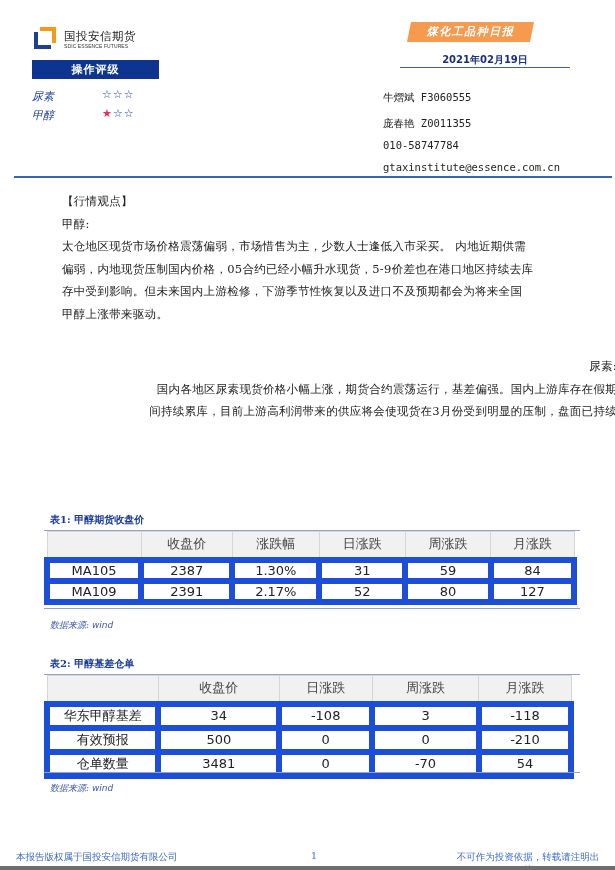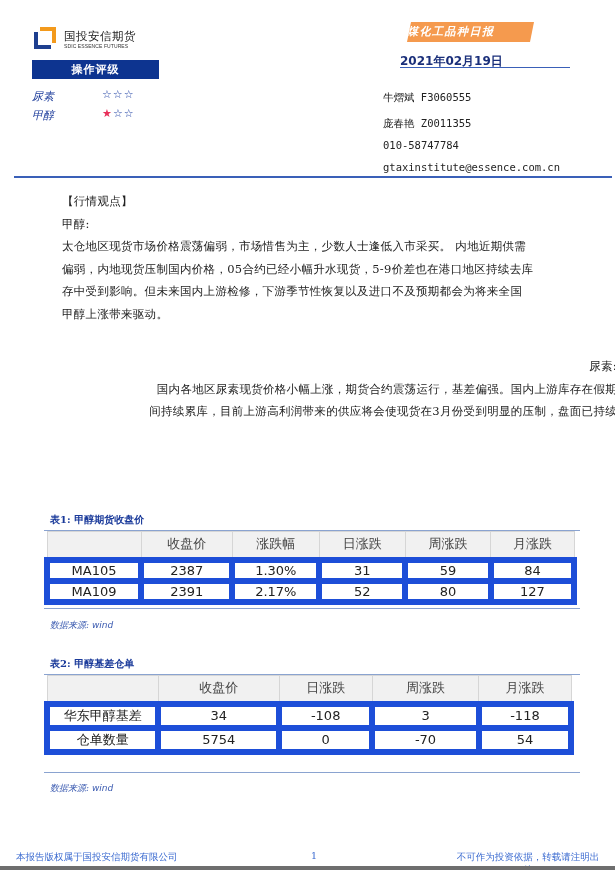--- a/index.html
+++ b/index.html
@@ -15,22 +15,22 @@
     .logo-cn { position: absolute; left: 30px; top: 2px; font-family: "DejaVu Sans", sans-serif; font-size: 11.5px; color: #222; letter-spacing: 0.5px; }
     .logo-en { position: absolute; left: 30px; top: 16px; font-family: "Liberation Sans", sans-serif; font-size: 5px; color: #333; letter-spacing: 0.1px; }
 
     .rating-bar { position: absolute; left: 32px; top: 60px; width: 127px; height: 19px; background: #0d3490; color: #fff; font-size: 11px; font-weight: bold; text-align: center; line-height: 19px; letter-spacing: 1px; }
     .rating-row { position: absolute; left: 32px; width: 130px; height: 14px; font-size: 11px; }
     .rating-row .name { position: absolute; left: 0; top: 0; color: #1a3a9a; font-style: italic; }
     .rating-row .stars { position: absolute; left: 70px; top: -1px; font-size: 11px; letter-spacing: 1px; font-family: "DejaVu Sans", sans-serif; }
     .star-empty { color: #2a4aa8; }
     .star-full { color: #e8305a; }
 
-    .report-banner { position: absolute; left: 407px; top: 22px; width: 127px; height: 20px; background: #f59a4e; clip-path: polygon(4px 0, 100% 0, calc(100% - 4px) 100%, 0 100%); color: #fff; font-size: 11px; font-weight: bold; text-align: left; line-height: 20px; letter-spacing: 1.5px; font-style: italic; }
-    .report-date { position: absolute; left: 400px; top: 53px; width: 170px; font-family: "DejaVu Sans", sans-serif; font-size: 12px; font-weight: bold; color: #1a2f7a; }
+    .report-banner { position: absolute; left: 407px; top: 22px; width: 127px; height: 20px; background: #f59a4e; clip-path: polygon(4px 0, 100% 0, calc(100% - 4px) 100%, 0 100%); color: #fff; font-size: 11px; font-weight: bold; text-align: center; line-height: 20px; letter-spacing: 1.5px; font-style: italic; }
+    .report-date { position: absolute; left: 400px; top: 53px; width: 170px; text-align: center; font-family: "DejaVu Sans", sans-serif; font-size: 10px; font-weight: bold; color: #1a2f7a; }
     .date-line { position: absolute; left: 400px; top: 67px; width: 170px; height: 1px; background: #3a60b8; }
 
     .contact { position: absolute; left: 383px; font-family: "DejaVu Sans Mono", "Liberation Mono", monospace; font-size: 10.5px; color: #222; }
 
     .header-rule { position: absolute; left: 14px; top: 176px; width: 598px; height: 2px; background: #3a60b8; }
 
     .body-text { position: absolute; left: 42px; width: 555px; font-size: 11.5px; line-height: 22.5px; color: #222; letter-spacing: 0.3px; margin-left: 20px; }
 
     .table-title { position: absolute; left: 50px; font-size: 10px; font-weight: bold; color: #1a3a9a; }
     .table-rule { position: absolute; left: 44px; width: 536px; height: 1px; background: #8aa3d0; }
@@ -161,22 +161,29 @@
   </thead>
   <tbody>
     <tr>
       <td class="label">华东甲醇基差</td>
       <td>34</td>
       <td>-108</td>
       <td>3</td>
       <td>-118</td>
     </tr>
     <tr>
+      <td class="label">有效预报</td>
+      <td>500</td>
+      <td>0</td>
+      <td>0</td>
+      <td>-210</td>
+    </tr>
+    <tr>
       <td class="label">仓单数量</td>
-      <td>5754</td>
+      <td>3481</td>
       <td>0</td>
       <td>-70</td>
       <td>54</td>
     </tr>
   </tbody>
 </table>
 <div class="table-rule" style="top:772px;"></div>
 <div class="source" style="top:782px;"><span>数据来源: </span><span class="src-en">wind</span></div>
 
 <div class="footer-left">本报告版权属于国投安信期货有限公司</div>

